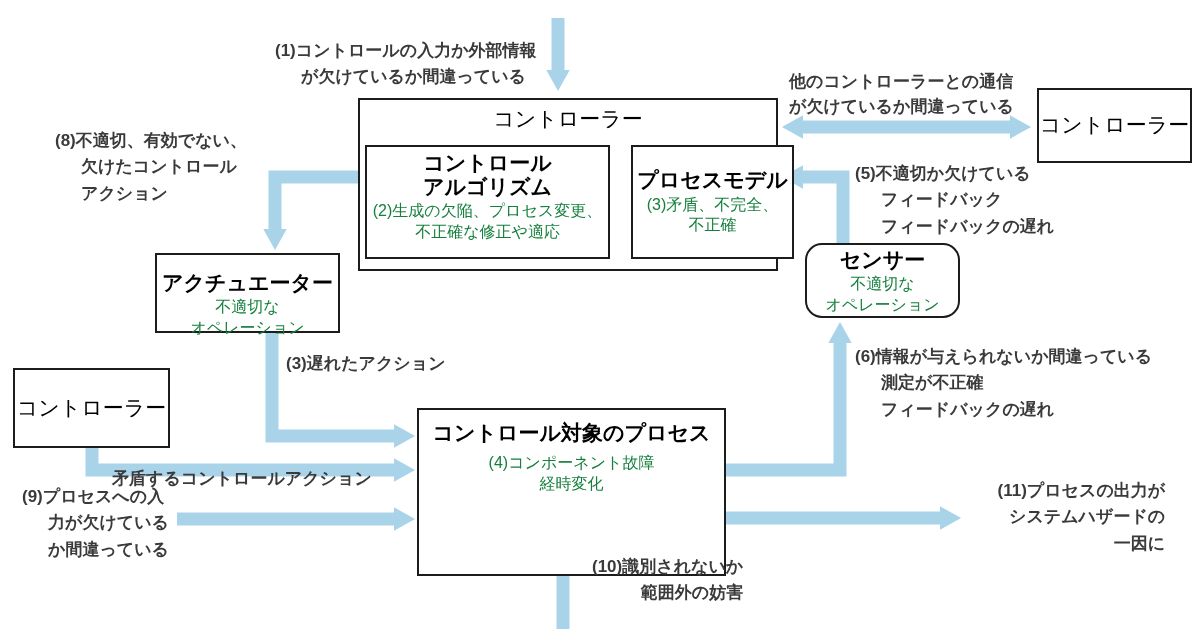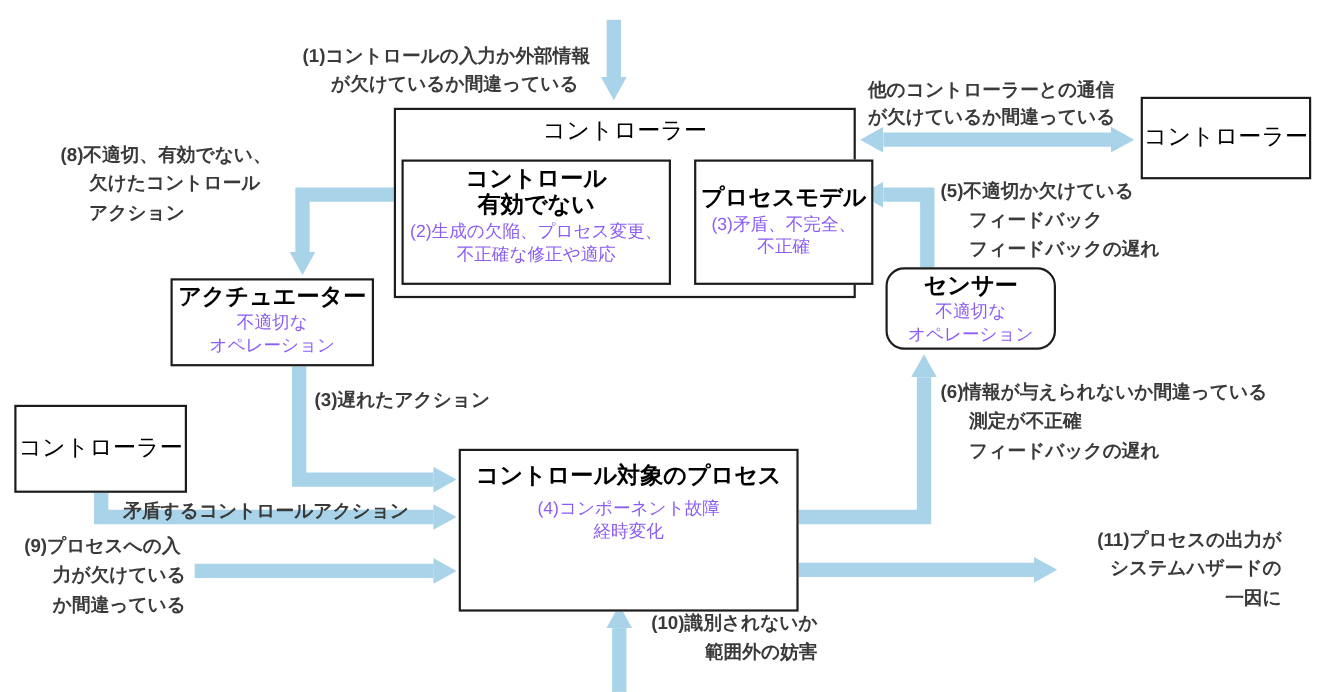--- a/index.html
+++ b/index.html
@@ -11,21 +11,21 @@
   #arrows{position:absolute;left:0;top:0;width:1200px;height:629px;z-index:1;}
   path.arrow{stroke:var(--arrow);stroke-width:13;fill:none;stroke-linejoin:miter;}
   #ah path, #ahr path{fill:var(--arrow);}
   .box{
     position:absolute;background:#ffffff;border:2px solid var(--border);
     box-sizing:border-box;text-align:center;z-index:2;
     display:flex;flex-direction:column;align-items:center;
   }
   .box .title{font-size:21px;line-height:1.15;color:#000000;white-space:pre-line;}
   .box .title.bold{font-weight:bold;}
-  .box .note{font-size:16px;line-height:1.28;white-space:pre-line;color:#8b5cf6;margin-top:2px;}
+  .box .note{font-size:16px;line-height:1.28;white-space:pre-line;color:#15803d;margin-top:2px;}
   .vcenter{justify-content:center;}
   .lbl{
     position:absolute;z-index:3;font-size:17px;line-height:1.55;
     white-space:pre-line;color:#3a3a3a;font-weight:bold;
   }
   .hang24{padding-left:26px;text-indent:-26px;}
   .hang34{padding-left:36px;text-indent:-36px;text-align:right;}
 </style>
 </head>
 <body>
@@ -50,52 +50,52 @@
   <path class="arrow" d="M726,518 L940,518" marker-end="url(#ah)"></path>
   <path class="arrow" d="M563,629 L563,571" marker-end="url(#ah)"></path>
 </svg>
 
 <div class="box" style="left:358px;top:98px;width:420px;height:173px;padding-top:7px;">
   <div class="title">コントローラー</div>
 </div>
 
 <div class="box" style="left:365px;top:145px;width:245px;height:114px;padding-top:4px;">
   <div class="title bold">コントロール
-有効でない</div>
+アルゴリズム</div>
   <div class="note">(2)生成の欠陥、プロセス変更、
 不正確な修正や適応</div>
 </div>
 
 <div class="box vcenter" style="left:613px;top:145px;width:163px;height:114px;margin-left:18px;">
   <div class="title bold">プロセスモデル</div>
   <div class="note">(3)矛盾、不完全、
 不正確</div>
 </div>
 
 <div class="box vcenter" style="left:1037px;top:88px;width:155px;height:75px;">
   <div class="title">コントローラー</div>
 </div>
 
-<div class="box" style="left:155px;top:253px;width:185px;height:80px;padding-top:3px;">
+<div class="box" style="left:155px;top:253px;width:185px;height:80px;padding-top:16px;">
   <div class="title bold">アクチュエーター</div>
   <div class="note">不適切な
 オペレーション</div>
 </div>
 
 <div class="box" style="left:805px;top:243px;width:155px;height:75px;padding-top:3px;border-radius:17px;">
   <div class="title bold">センサー</div>
   <div class="note">不適切な
 オペレーション</div>
 </div>
 
 <div class="box vcenter" style="left:13px;top:368px;width:157px;height:80px;">
   <div class="title">コントローラー</div>
 </div>
 
-<div class="box" style="left:417px;top:408px;width:309px;height:148px;padding-top:11px;">
+<div class="box" style="left:417px;top:408px;width:309px;height:168px;padding-top:11px;">
   <div class="title bold">コントロール対象のプロセス</div>
   <div class="note" style="margin-top:8px;">(4)コンポーネント故障
 経時変化</div>
 </div>
 
 <div class="lbl hang24" style="left:275px;top:38px;">(1)コントロールの入力か外部情報
 が欠けているか間違っている</div>
 
 <div class="lbl" style="left:789px;top:70px;line-height:1.45;">他のコントローラーとの通信
 が欠けているか間違っている</div>
@@ -107,21 +107,21 @@
 <div class="lbl hang24" style="left:855px;top:161px;">(5)不適切か欠けている
 フィードバック
 フィードバックの遅れ</div>
 
 <div class="lbl" style="left:286px;top:351px;">(3)遅れたアクション</div>
 
 <div class="lbl hang24" style="left:855px;top:344px;">(6)情報が与えられないか間違っている
 測定が不正確
 フィードバックの遅れ</div>
 
-<div class="lbl" style="left:112px;top:452px;">矛盾するコントロールアクション</div>
+<div class="lbl" style="left:112px;top:466px;">矛盾するコントロールアクション</div>
 
 <div class="lbl hang24" style="left:22px;top:484px;">(9)プロセスへの入
 力が欠けている
 か間違っている</div>
 
 <div class="lbl hang34" style="left:973px;top:478px;">(11)プロセスの出力が
 システムハザードの
 一因に</div>
 
 <div class="lbl hang34" style="left:592px;top:554px;">(10)識別されないか

